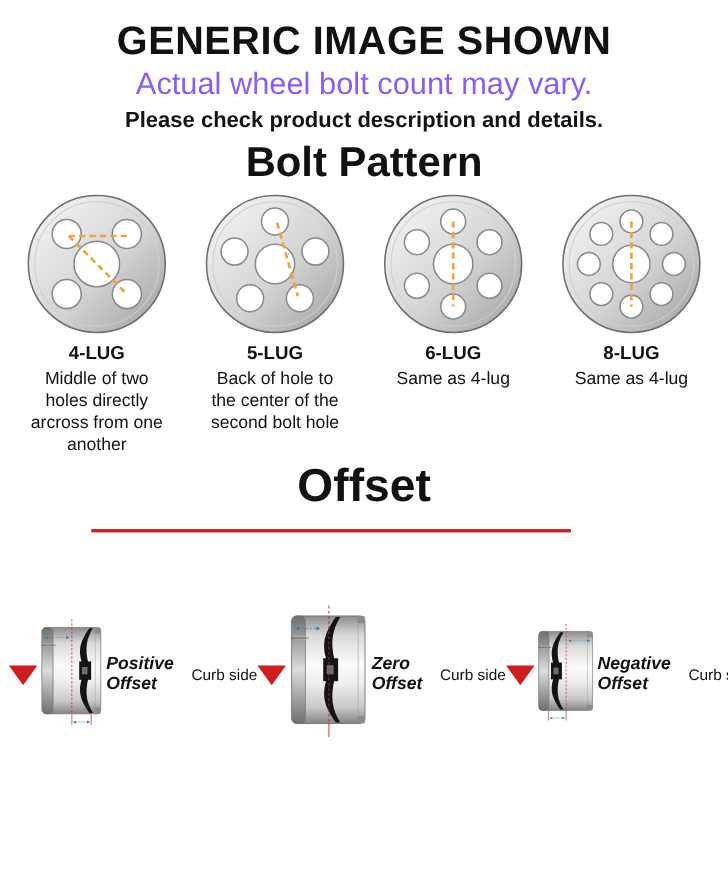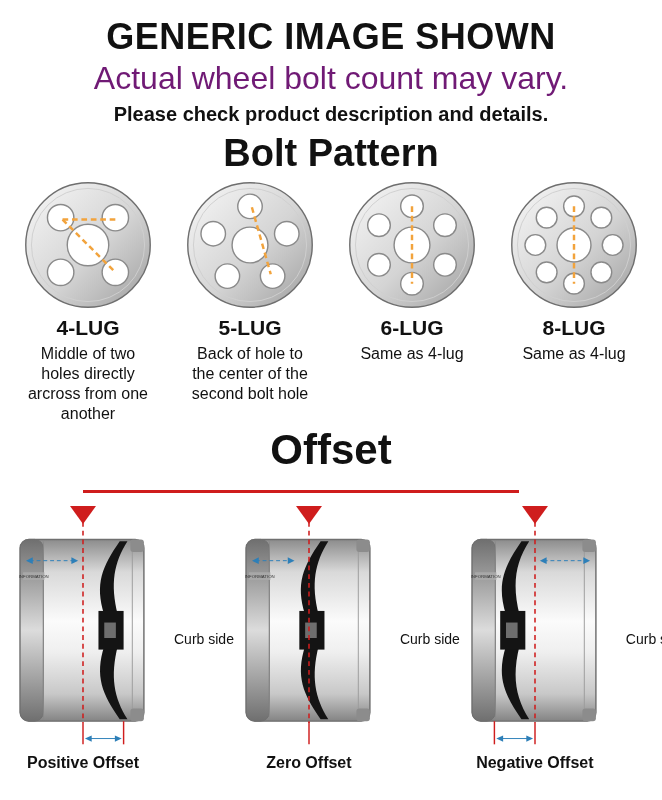--- a/index.html
+++ b/index.html
@@ -1,34 +1,34 @@
 <!DOCTYPE html>
 <html><head>
 <meta charset="utf-8">
 <style>
   html,body{margin:0;padding:0;background:#fff;}
   body{width:662px;height:800px;overflow:hidden;font-family:"Liberation Sans",sans-serif;color:#111;}
   .center{text-align:center;}
   .title{font-size:36px;font-weight:800;letter-spacing:.5px;margin:16px 0 2px;}
-  .subtitle{font-size:32px;font-weight:400;color:#701a75;margin:2px 0;}
+  .subtitle{font-size:28px;font-weight:400;color:#8b5cf6;margin:2px 0;}
   .note{font-size:20px;font-weight:700;margin:6px 0 4px;}
   .section-heading{font-size:38px;font-weight:800;margin:6px 0 4px;}
   .offset-heading{font-size:42px;font-weight:700;margin:2px 0 0;}
   
   .bolt-row{display:flex;justify-content:center;gap:10px;margin-top:2px;}
   .bolt-col{width:152px;display:flex;flex-direction:column;align-items:center;text-align:center;}
-  .bolt-label{font-weight:700;font-size:21px;margin-top:5px;}
+  .bolt-label{font-weight:700;font-size:17px;margin-top:5px;}
   .bolt-desc{font-size:16px;width:128px;line-height:1.25;margin-top:4px;}
   
   .centerline-row{position:relative;height:30px;margin-top:2px;}
   .red-line{position:absolute;left:83px;width:436px;top:14px;height:3px;background:#cf1d1d;}
   .centerline-text{position:absolute;left:302px;transform:translateX(-50%);top:0;font-size:21px;font-weight:600;background:#fff;padding:0 10px;z-index:2;}
   .offset-row{display:flex;justify-content:space-between;padding:0 8px;}
   .offset-unit{display:flex;align-items:center;}
-  .wheel-col{display:flex;flex-direction:column;align-items:center;width:150px;}
+  .wheel-col{display:flex;flex-direction:row;align-items:center;width:150px;font-style:italic;}
   .tri{width:0;height:0;border-left:13px solid transparent;border-right:13px solid transparent;border-top:18px solid #cf1d1d;margin-bottom:-2px;}
   .offset-wheel{width:150px;height:232px;display:block;}
   .offset-label{font-weight:700;font-size:16px;margin-top:0;}
   .curb{font-size:14px;color:#111;margin-left:16px;white-space:nowrap;}
 </style>
 </head>
 <body>
 
 <svg width="0" height="0" style="position:absolute" aria-hidden="true">
   <defs>

